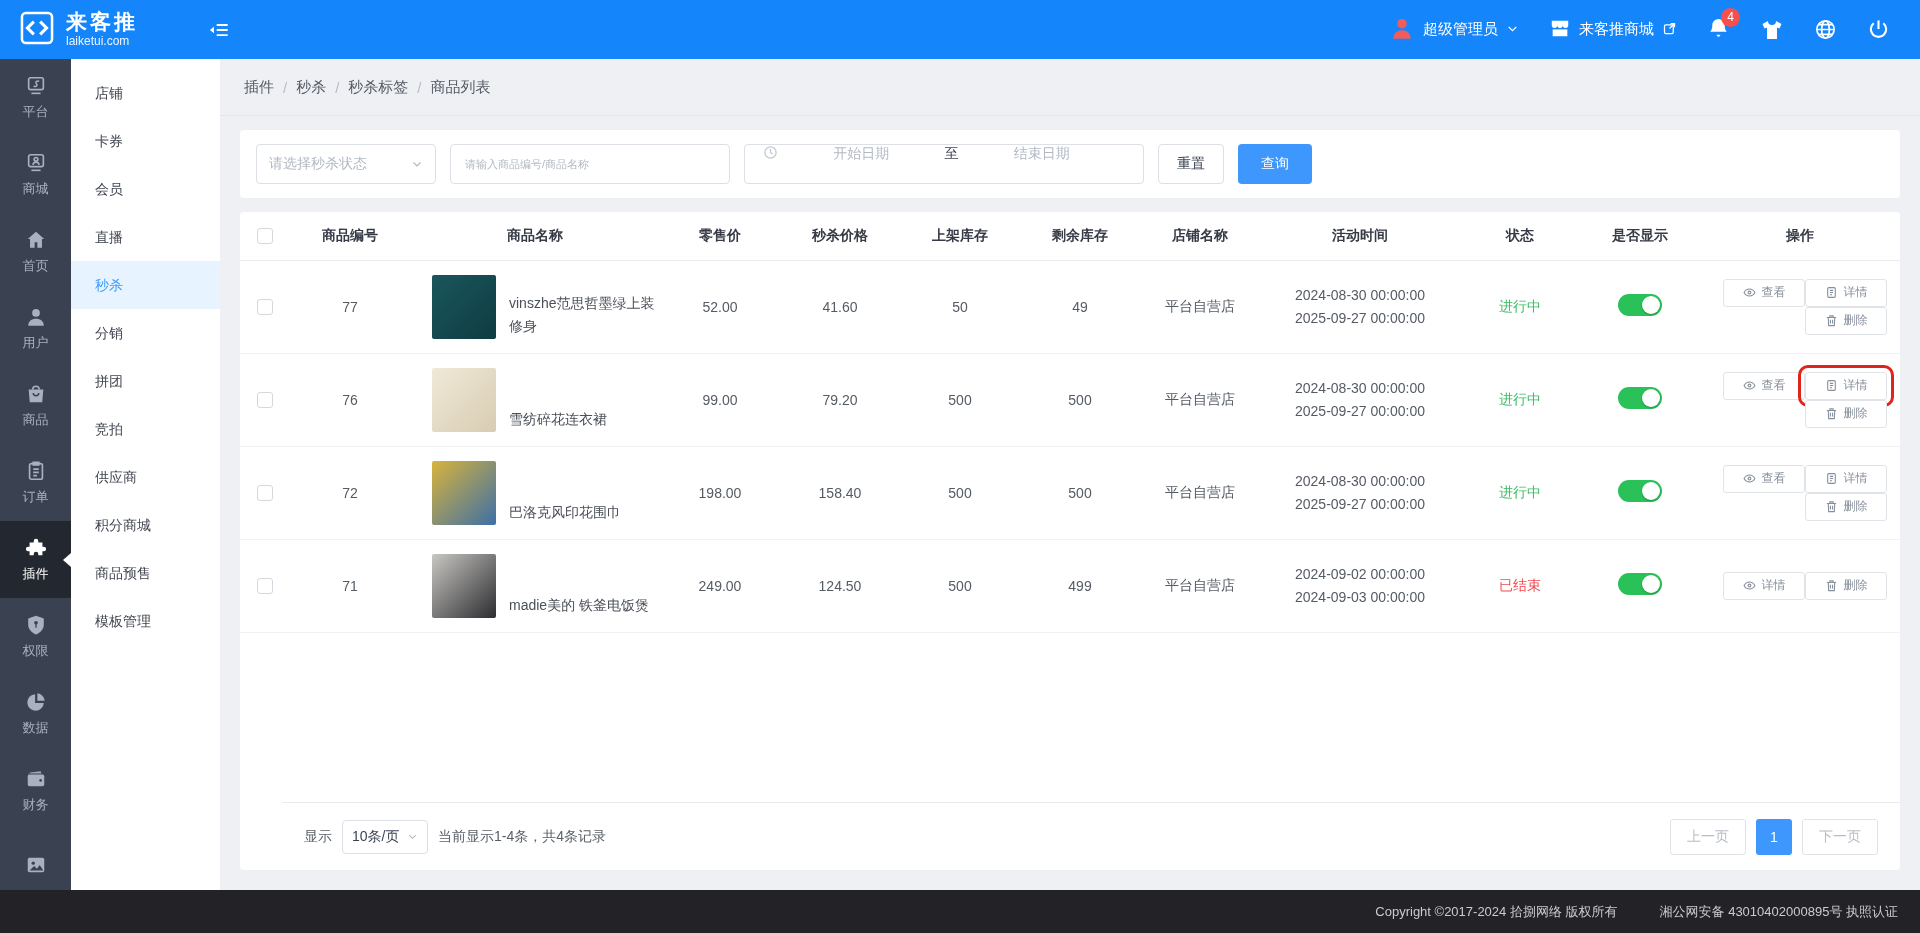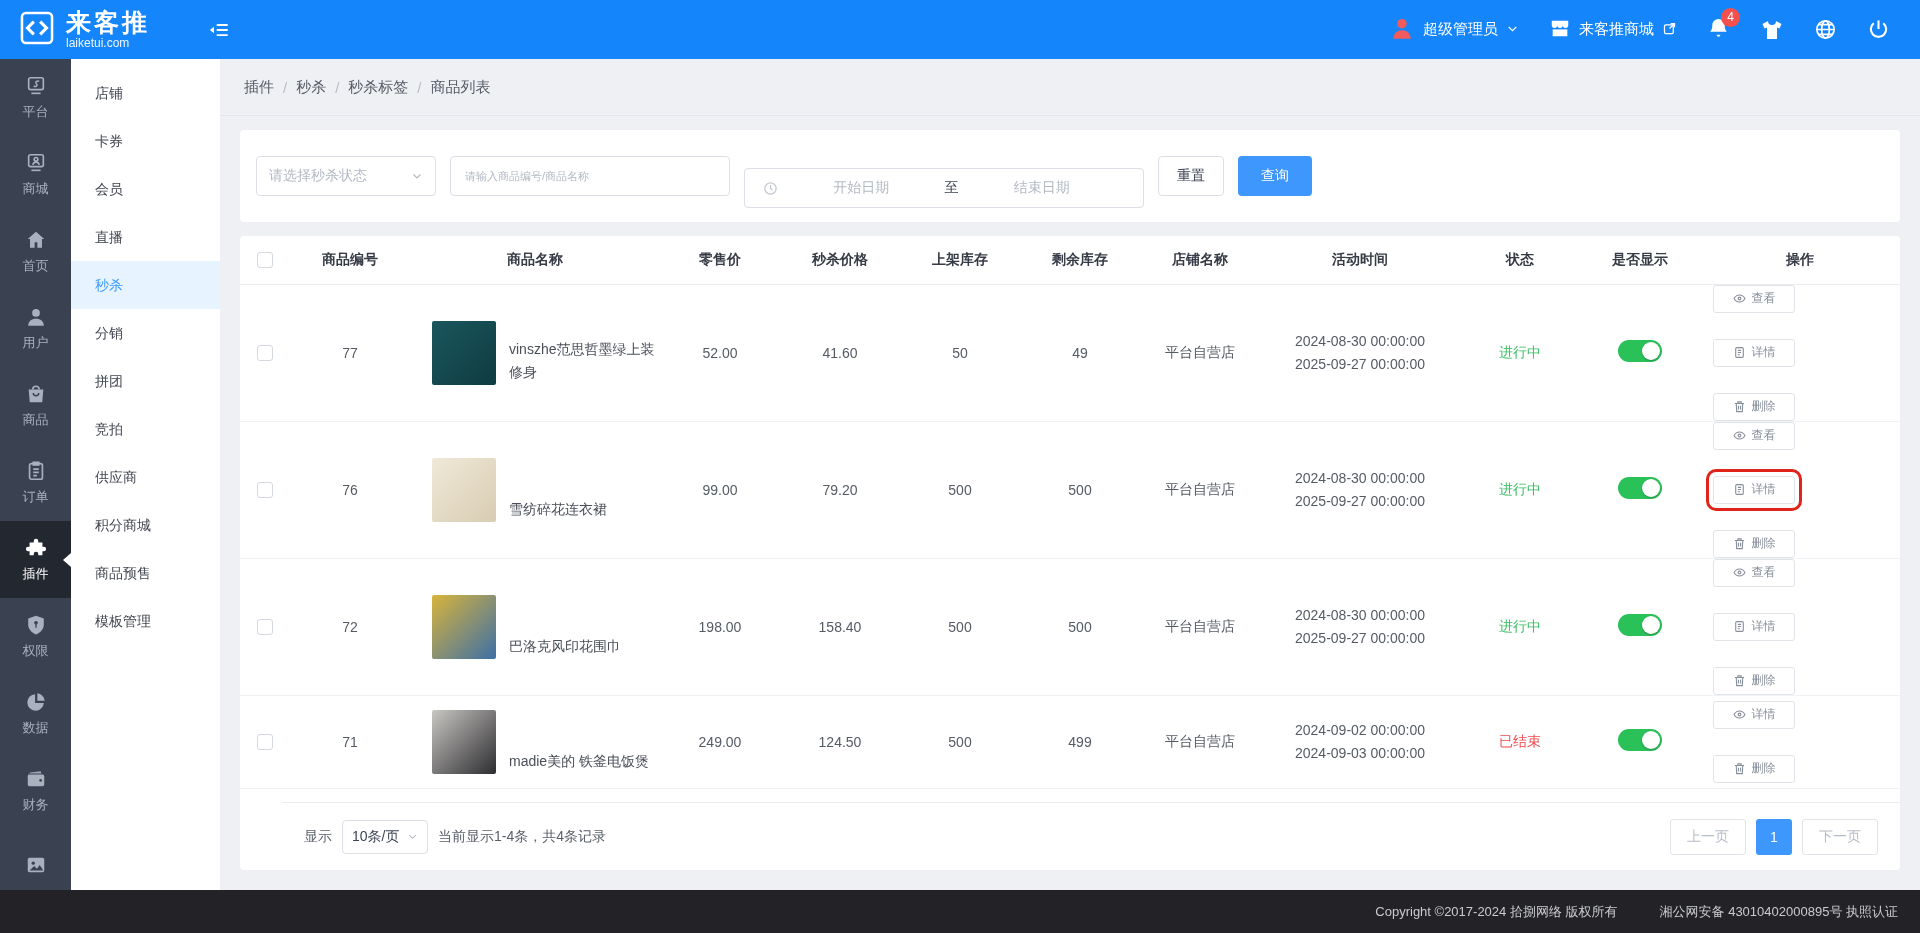--- a/index.html
+++ b/index.html
@@ -2,21 +2,21 @@
 <html><head>
 <meta charset="utf-8">
 <style>
   * { margin:0; padding:0; box-sizing:border-box; }
   html,body { width:1920px; height:933px; overflow:hidden;
     font-family:"Liberation Sans","DejaVu Sans",sans-serif; background:#eef0f4; }
 
   
   .topbar { height:59px; background:#1585fb; display:flex; align-items:center; color:#fff; }
   .brand { display:flex; align-items:center; gap:10px; padding-left:18px; width:196px; }
-  .brand-txt .cn { font-size:25px; font-weight:700; letter-spacing:3px; line-height:1.05; }
+  .brand-txt .cn { font-size:21px; font-weight:700; letter-spacing:3px; line-height:1.05; }
   .brand-txt .en { font-size:12px; opacity:.92; }
   .collapse-btn { margin-left:12px; cursor:pointer; display:flex; align-items:center; }
   .top-right { margin-left:auto; display:flex; align-items:center; gap:30px; padding-right:30px; font-size:15px; }
   .top-chip { display:flex; align-items:center; gap:8px; cursor:pointer; white-space:nowrap; }
   .bell-wrap { position:relative; cursor:pointer; }
   .badge { position:absolute; top:-9px; right:-10px; background:#f5504e; color:#fff;
     min-width:19px; height:19px; border-radius:10px; font-size:12px; display:flex;
     align-items:center; justify-content:center; padding:0 4px; }
   .icon-btn { cursor:pointer; display:flex; align-items:center; }
 
@@ -38,21 +38,21 @@
   .crumb-sep { color:#b8bdc5; }
   .content-body { flex:1; padding:14px 20px 20px 20px; display:flex; flex-direction:column; overflow:hidden; }
 
   
   .filter-card { background:#fff; border-radius:4px; padding:14px 16px; display:flex; align-items:center; gap:14px; flex:none; }
   .fake-select { width:180px; height:40px; border:1px solid #dcdfe6; border-radius:4px; background:#fff;
     display:flex; align-items:center; justify-content:space-between; padding:0 12px; color:#b3b9c3; font-size:14px; cursor:pointer; }
   .filter-input { width:280px; height:40px; border:1px solid #dcdfe6; border-radius:4px; padding:12px 14px; font-size:11px; color:#0f172a; outline:none; font-family:inherit; }
   .filter-input::placeholder { color:#b3b9c3; }
   .date-box { width:400px; height:40px; border:1px solid #dcdfe6; border-radius:4px; background:#fff;
-    display:flex; align-items:center; padding:0 18px; font-size:14px; color:#b3b9c3; cursor:pointer;margin-top:24px; }
+    display:flex; padding:0 18px; font-size:14px; color:#b3b9c3; cursor:pointer; }
   .date-box .ph { flex:1; text-align:center; }
   .date-box .to { color:#3c4353; }
   .btn-reset { width:66px; height:40px; border:1px solid #dcdfe6; background:#fff; border-radius:4px;
     font-size:14px; color:#3c4353; cursor:pointer; font-family:inherit; }
   .btn-search { width:74px; height:40px; border:none; background:#3e97fd; color:#fff; border-radius:4px;
     font-size:14px; cursor:pointer; font-family:inherit; }
 
   
   .toolbar { margin-top:16px; display:flex; gap:16px; flex:none; }
   .btn-add { height:37px; padding:0 17px; background:#3e9bfc; color:#fff; border:none; border-radius:4px;
@@ -66,21 +66,21 @@
   th { height:48px; font-size:14px; font-weight:700; color:#363b46; border-bottom:1px solid #e9ebef; text-align:center; }
   td { height:93px; font-size:14px; color:#555b64; border-bottom:1px solid #f0f2f5; text-align:center; vertical-align:middle; }
   .checkbox { display:inline-block; width:16px; height:16px; border:1px solid #d4d8df; border-radius:3px; background:#fff; cursor:pointer; vertical-align:middle; }
   .name-cell { display:flex; align-items:flex-end; gap:13px; padding-left:22px; text-align:left; }
   .prod-img { width:64px; height:64px; border-radius:2px; flex:none; }
   .prod-name { width:160px; font-size:14px; color:#4a4f58; line-height:1.65; }
   .time-cell div { line-height:1.6; }
   .status-text { font-size:14px; }
   .toggle { display:inline-block; width:44px; height:22px; border-radius:11px; background:#2ac158; position:relative; cursor:pointer; }
   .toggle-knob { position:absolute; top:2px; right:2px; width:18px; height:18px; border-radius:50%; background:#fff; box-shadow:0 1px 2px rgba(0,0,0,.25); }
-  .ops { width:174px; margin:0 auto; display:flex; flex-wrap:wrap; gap:26px; justify-content:space-between; }
+  .ops { width:174px; margin:0 auto; display:flex; flex-wrap:wrap; gap:0; justify-content:flex-end; }
   .op-btn { height:28px; width:82px; border:1px solid #e0e4e9; border-radius:3px; background:#fff; color:#868e9a;
     font-size:12px; display:inline-flex; align-items:center; justify-content:center; gap:6px; cursor:pointer; font-family:inherit; }
   .op-btn.annotated { outline:3px solid #e0241b; outline-offset:4px; }
 
   
   .pagination { margin-top:auto; border-top:1px solid #e9ebef; height:68px; flex:none;
     display:flex; align-items:center; padding:0 22px; font-size:14px; color:#585e67;margin-left:42px; }
   .page-size { width:86px; height:34px; border:1px solid #dcdfe6; border-radius:4px; margin:0 10px;
     display:flex; align-items:center; justify-content:space-between; padding:0 9px; color:#3c4353; cursor:pointer; }
   .page-right { margin-left:auto; display:flex; align-items:center; gap:10px; }

